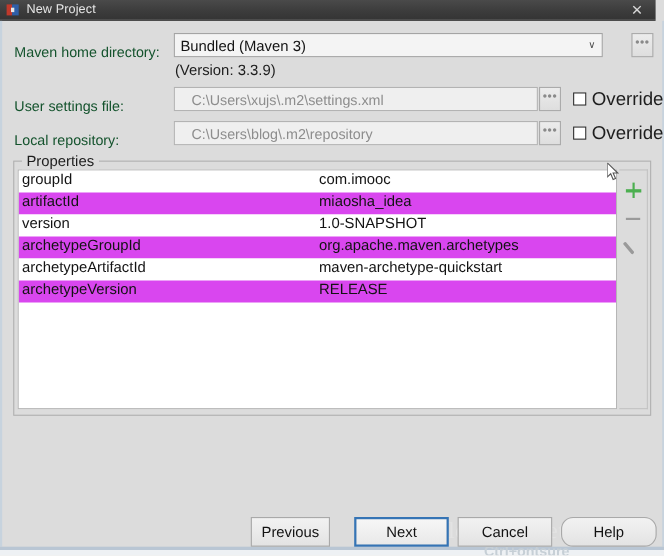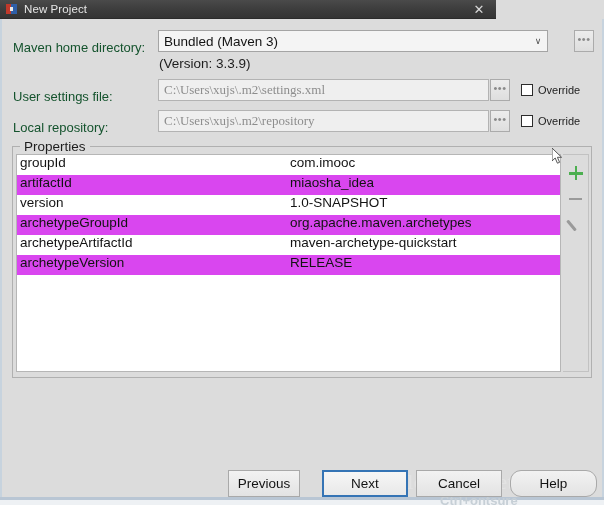--- a/index.html
+++ b/index.html
@@ -18,21 +18,21 @@
     height: 505px;
     overflow: hidden;
     background: #dcdcdc;
     box-sizing: border-box;
   }
 
   
   .titlebar {
     position: absolute;
     left: 0; top: 0;
-    width: 496px;
+    width: 596px;
     height: 19px;
     background: linear-gradient(to bottom, #4a4a4a 0%, #3c3c3c 55%, #343434 100%);
     display: flex;
     align-items: center;
     border-bottom: 1px solid #2b2b2b;
     box-sizing: border-box;
   }
   .title-icon {
     width: 12px;
     height: 12px;
@@ -173,43 +173,42 @@
     height: 22px;
     background: #efefef;
     border: 1px solid #b3b3b3;
     box-sizing: border-box;
     display: flex;
     align-items: center;
   }
   .textfield .tf-value {
     font-size: 13px;
     color: #8d8d8d;
-    padding-left: 5px;
-    white-space: nowrap;
-    overflow: hidden;
-    font-family: Liberation Serif, serif;
+    padding-left: 15px;
+    white-space: nowrap;
+    overflow: hidden;
   }
 
   .override-box {
     position: absolute;
     display: flex;
     align-items: center;
     gap: 5px;
     height: 22px;
   }
   .checkbox {
     width: 12px;
     height: 12px;
     border: 1px solid #2c2c2c;
     background: #ffffff;
     box-sizing: border-box;
     flex: 0 0 auto;
   }
   .override-label {
-    font-size: 11px;
+    font-size: 17px;
     color: #1d1d1d;
     white-space: nowrap;
   }
 
   
   .group {
     position: absolute;
     left: 12px; top: 146px;
     width: 580px; height: 232px;
     border: 1px solid #b0b0b0;
@@ -399,21 +398,21 @@
   <div class="dots-btn" style="left:490px; top:79px;">•••</div>
   <div class="override-box" style="left:521px; top:79px;">
     <span class="checkbox"></span>
     <span class="override-label">Override</span>
   </div>
 
   <div class="form-row" style="left:13px; top:110px;">
     <span class="field-label">Local repository:</span>
   </div>
   <div class="textfield" style="left:158px; top:110px; width:331px;">
-    <span class="tf-value">C:\Users\xujs\.m2\repository</span>
+    <span class="tf-value">C:\Users\blog\.m2\repository</span>
   </div>
   <div class="dots-btn" style="left:490px; top:110px;">•••</div>
   <div class="override-box" style="left:521px; top:110px;">
     <span class="checkbox"></span>
     <span class="override-label">Override</span>
   </div>
 
   <div class="group"></div>
   <div class="group-title">Properties</div>
 

